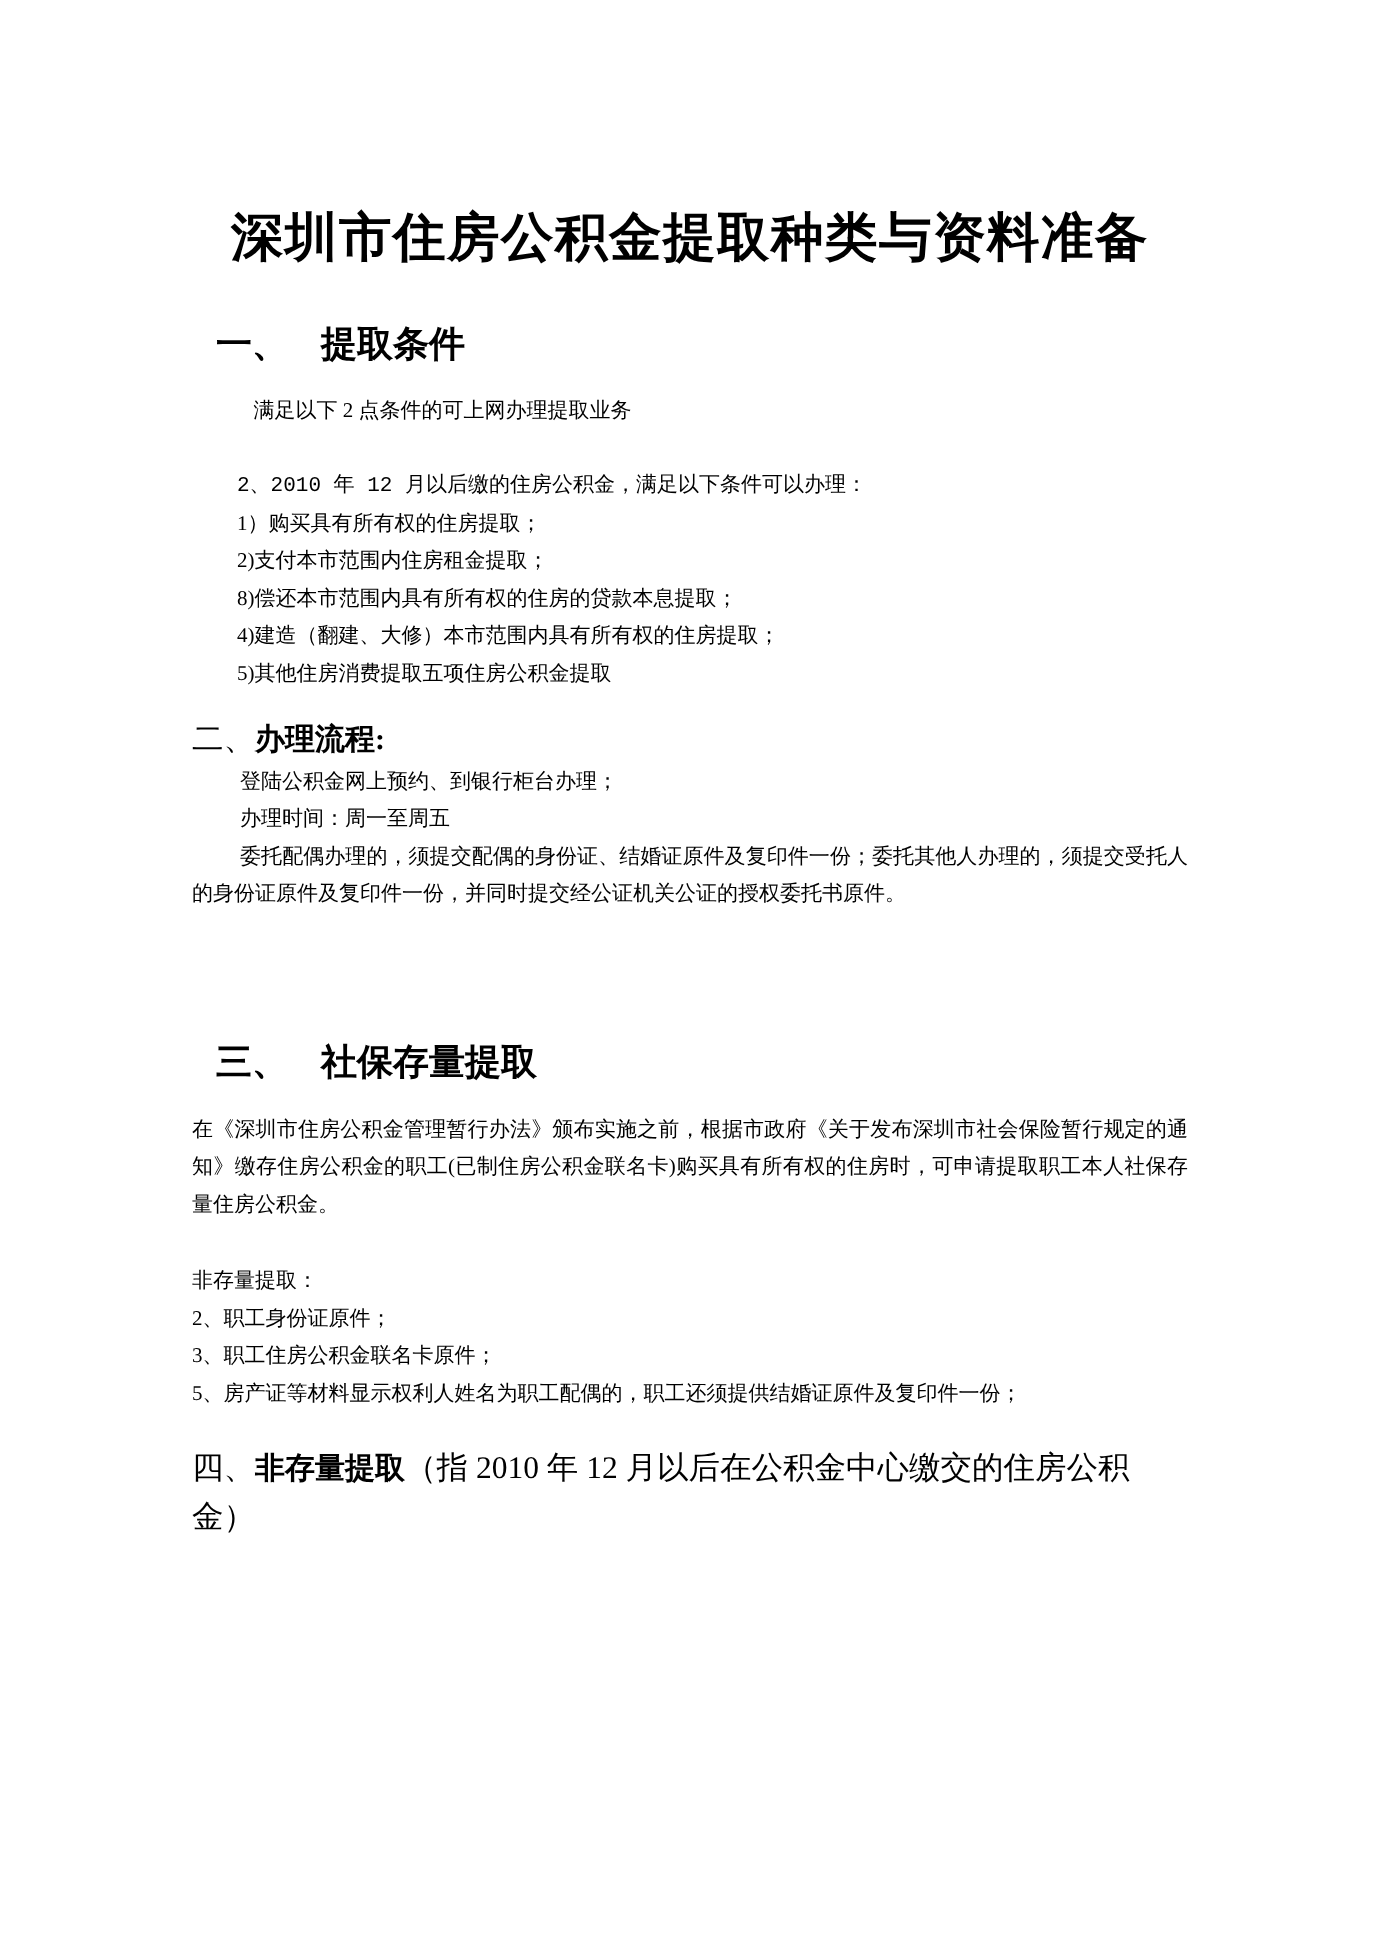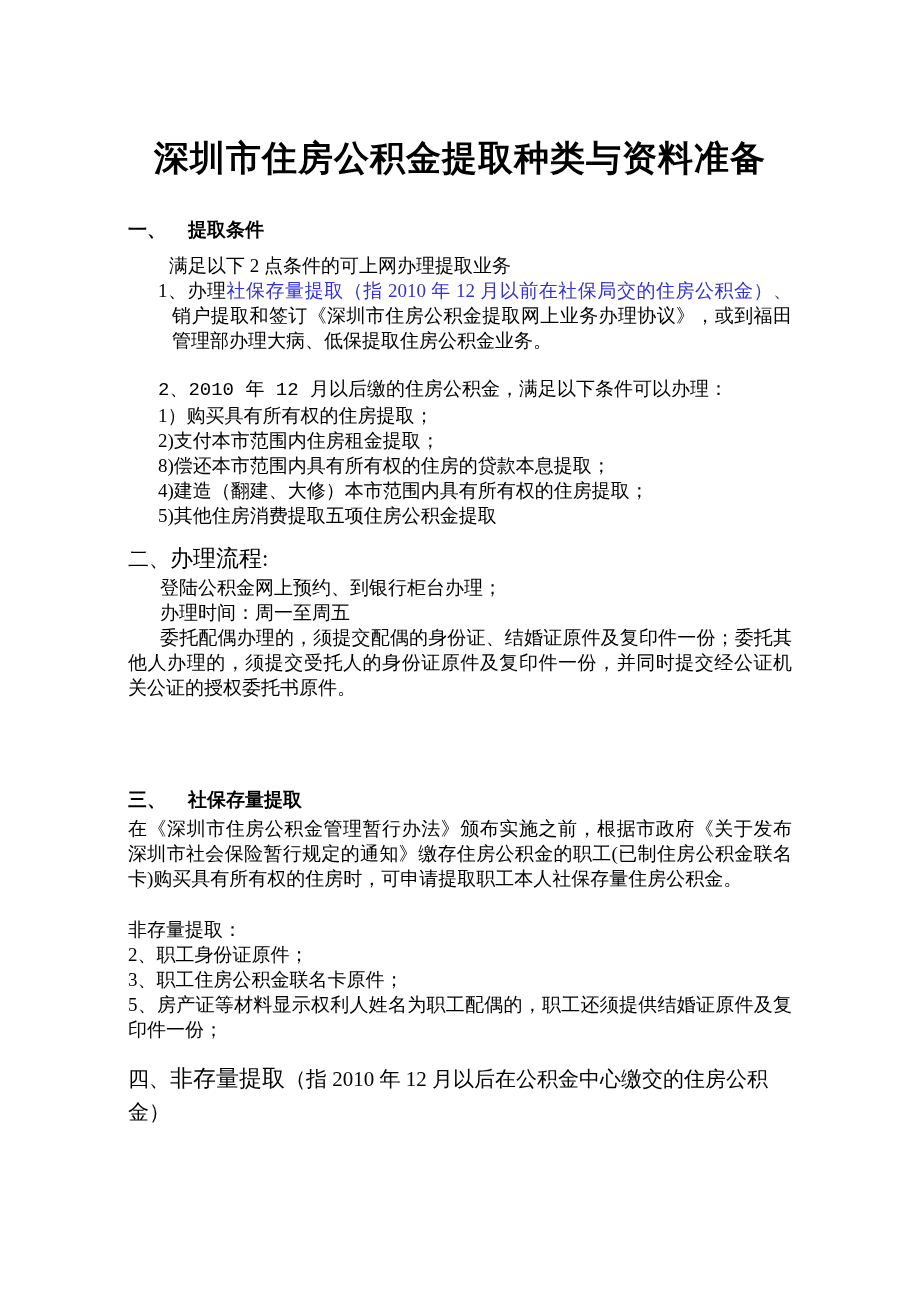--- a/index.html
+++ b/index.html
@@ -23,53 +23,53 @@
   .title {
     font-size: 35px;
     font-weight: 700;
     text-align: center;
     line-height: 50px;
     letter-spacing: 1px;
     margin: 0;
   }
   
   .sec-h {
-    font-size: 19px;
+    font-size: 24px;
     font-weight: 700;
     line-height: 32px;
-    margin: 0;
+    margin: 16px;
   }
   .sec-h .h-gap {
     display: inline-block;
     width: 22px;
   }
   .sec-h-1 { margin-top: 30px; }
   .sec-h-3 { margin-top: 84px; }
   
   .sec-h-mixed {
     line-height: 32px;
     margin: 0;
   }
   .sec-h-mixed .h-num {
     font-size: 21px;
     font-weight: 400;
   }
   .sec-h-mixed .h-bold {
-    font-size: 23px;
-    font-weight: 400;
+    font-size: 20px;
+    font-weight: 700;
   }
   .sec-h-mixed .h-note {
     font-size: 21px;
     font-weight: 400;
   }
   .sec-h-2 { margin-top: 14px; }
   .sec-h-4 { margin-top: 20px; }
 
   .body-text {
-    font-size: 19px;
+    font-size: 14px;
     line-height: 25px;
   }
   p { margin: 0; }
 
   .intro {
     margin-top: 7px;
     padding-left: 41px;
   }
   
   .li-hang {
@@ -103,21 +103,20 @@
 
 <div class="page">
   <div class="content">
 
     <h1 class="title">深圳市住房公积金提取种类与资料准备</h1>
 
     <h2 class="sec-h sec-h-1"><span>一、</span><span class="h-gap"></span><span>提取条件</span></h2>
 
     <div class="body-text">
       <p class="intro">满足以下 2 点条件的可上网办理提取业务</p>
-      <p class="li-hang"><span>1、办理</span><a class="link">社保存量提取（指 2010 年 12 月以前在社保局交的住房公积金）、</a><span>销户提取和签订《深圳市住房公积金提取网上业务办理协议》，或到福田管理部办理大病、低保提取住房公积金业务。</span></p>
       <p class="li-plain gap-line">2、2010 年 12 月以后缴的住房公积金，满足以下条件可以办理：</p>
       <p class="li-plain">1）购买具有所有权的住房提取；</p>
       <p class="li-plain">2)支付本市范围内住房租金提取；</p>
       <p class="li-plain">8)偿还本市范围内具有所有权的住房的贷款本息提取；</p>
       <p class="li-plain">4)建造（翻建、大修）本市范围内具有所有权的住房提取；</p>
       <p class="li-plain">5)其他住房消费提取五项住房公积金提取</p>
     </div>
 
     <h2 class="sec-h-mixed sec-h-2"><span class="h-num">二、</span><span class="h-bold">办理流程:</span></h2>
 

